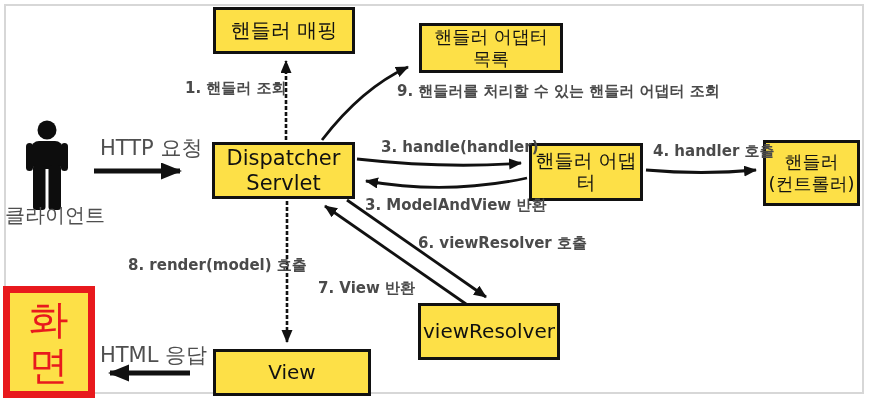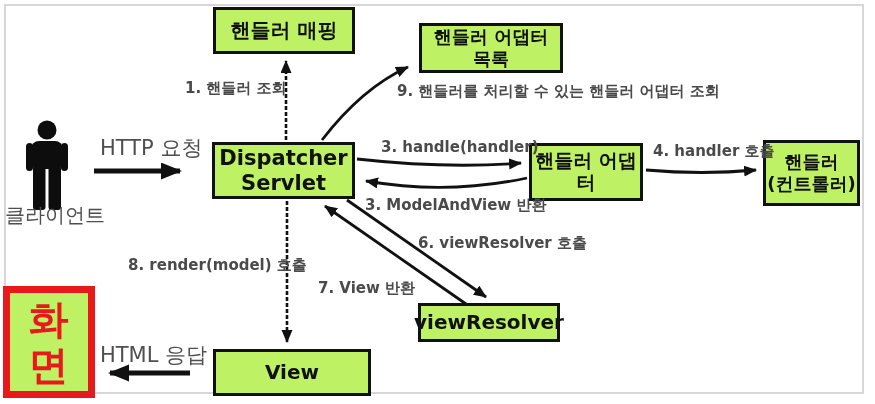--- a/index.html
+++ b/index.html
@@ -7,30 +7,30 @@
     position:relative;width:875px;height:404px;background:#ffffff;
     font-family:"DejaVu Sans","Liberation Sans",sans-serif;overflow:hidden;
   }
   .frame{
     position:absolute;left:4px;top:4px;width:860px;height:390px;
     border:2px solid #d7d7d7;box-sizing:border-box;
   }
   svg.arrows{position:absolute;left:0;top:0;}
   .node{
     position:absolute;display:flex;align-items:center;justify-content:center;
-    text-align:center;background:#bef264;border:3px solid #111111;
-    box-sizing:border-box;font-weight:bold;color:#111111;
+    text-align:center;background:#fde047;border:3px solid #111111;
+    box-sizing:border-box;font-weight:normal;color:#111111;
     white-space:pre-line;line-height:1.15;
   }
   #node-handler-mapping{left:213px;top:7px;width:142px;height:47px;font-size:20px;}
   #node-adapter-list{left:419px;top:23px;width:144px;height:50px;font-size:18px;line-height:1.2;}
   #node-dispatcher{left:212px;top:142px;width:143px;height:57px;font-size:21px;}
   #node-handler-adapter{left:529px;top:143px;width:114px;height:58px;font-size:19px;}
   #node-handler-controller{left:763px;top:140px;width:97px;height:66px;font-size:18px;line-height:1.25;}
-  #node-view-resolver{left:418px;top:303px;width:142px;height:39px;font-size:20px;}
+  #node-view-resolver{left:418px;top:303px;width:142px;height:57px;font-size:20px;}
   #node-view{left:213px;top:349px;width:158px;height:47px;font-size:20px;}
   #node-screen{
     left:3px;top:286px;width:92px;height:112px;
     border:7px solid #e8191d;color:#e8191d;
     font-family:"DejaVu Serif","Liberation Serif",serif;
     font-size:40px;letter-spacing:1px;
   }
   .lbl{position:absolute;font-size:15px;font-weight:bold;color:#4a4a4a;white-space:nowrap;}
   #lbl-step1{left:185px;top:79px;}
   #lbl-step2{left:397px;top:82px;}

